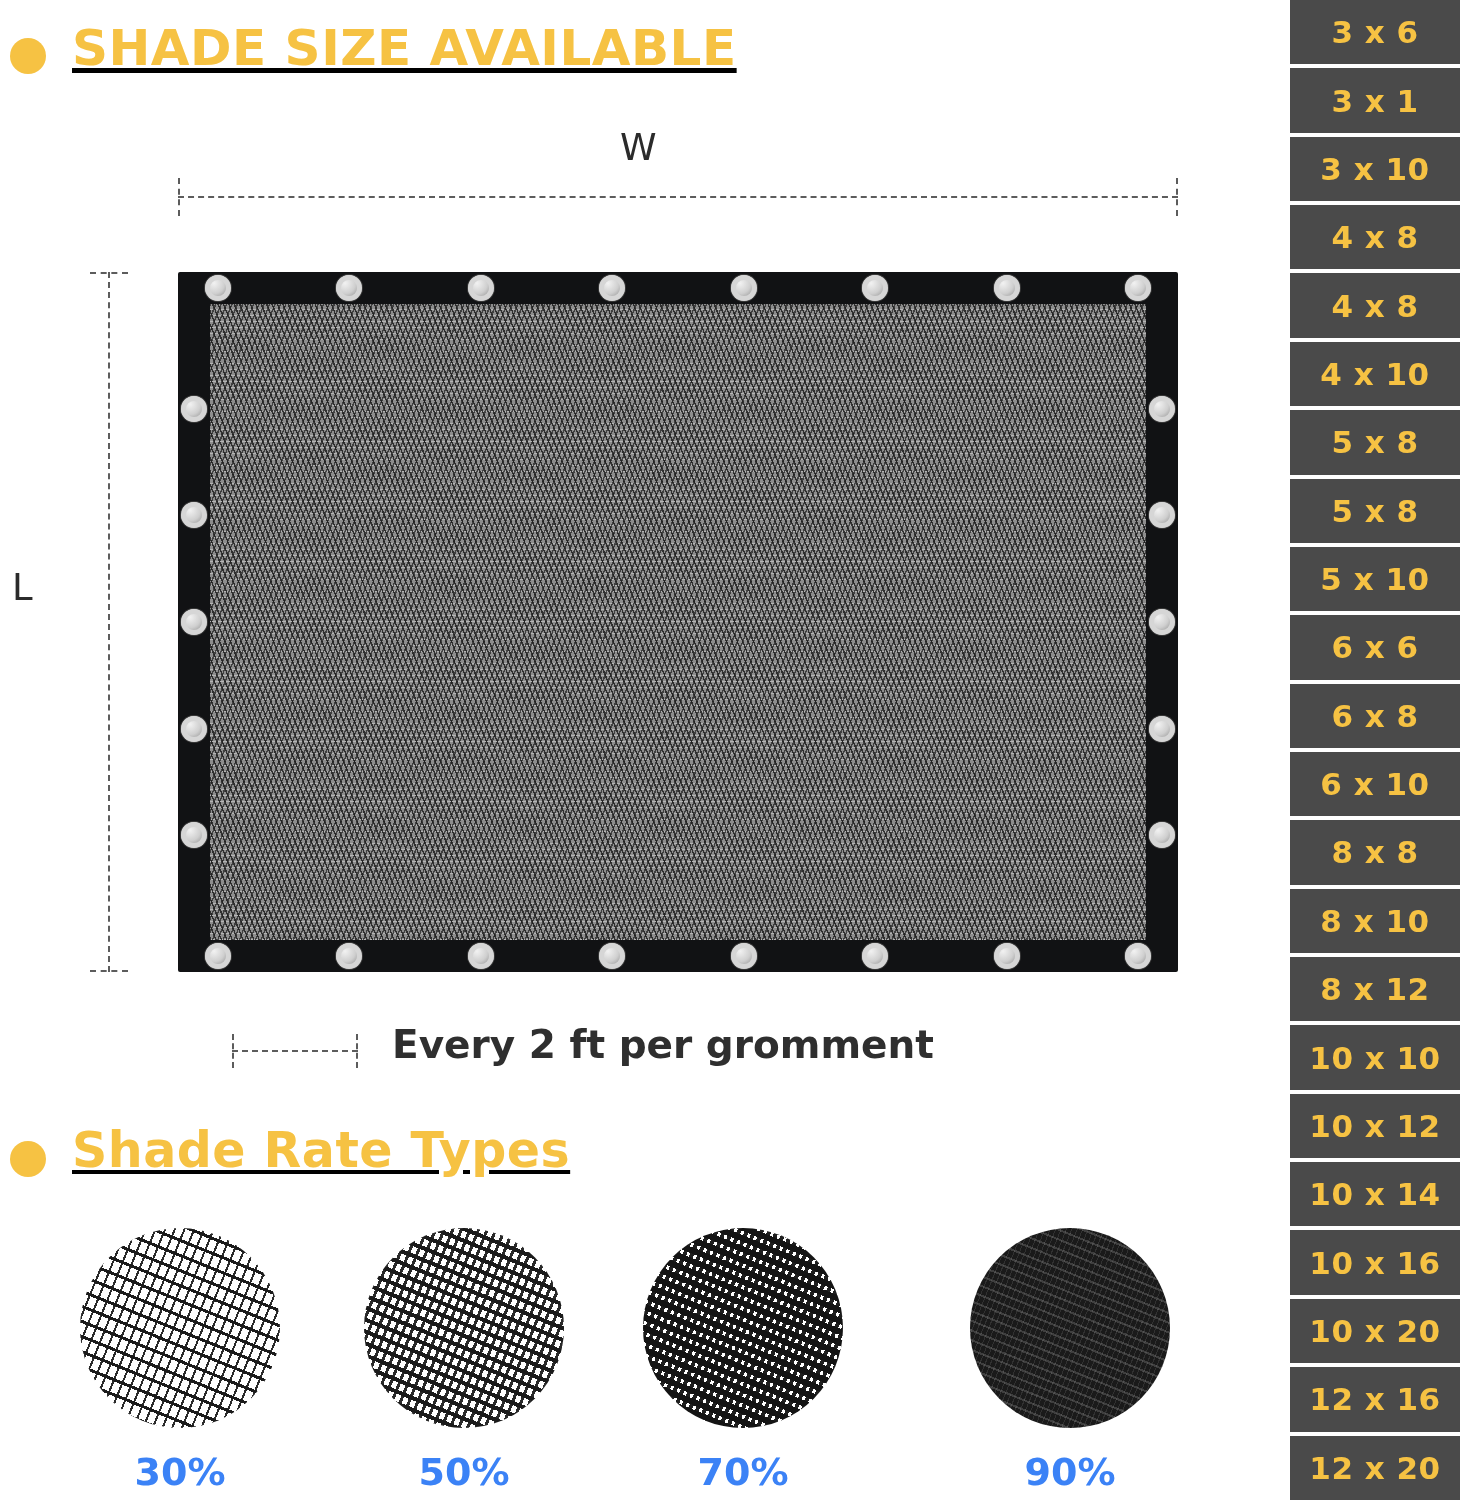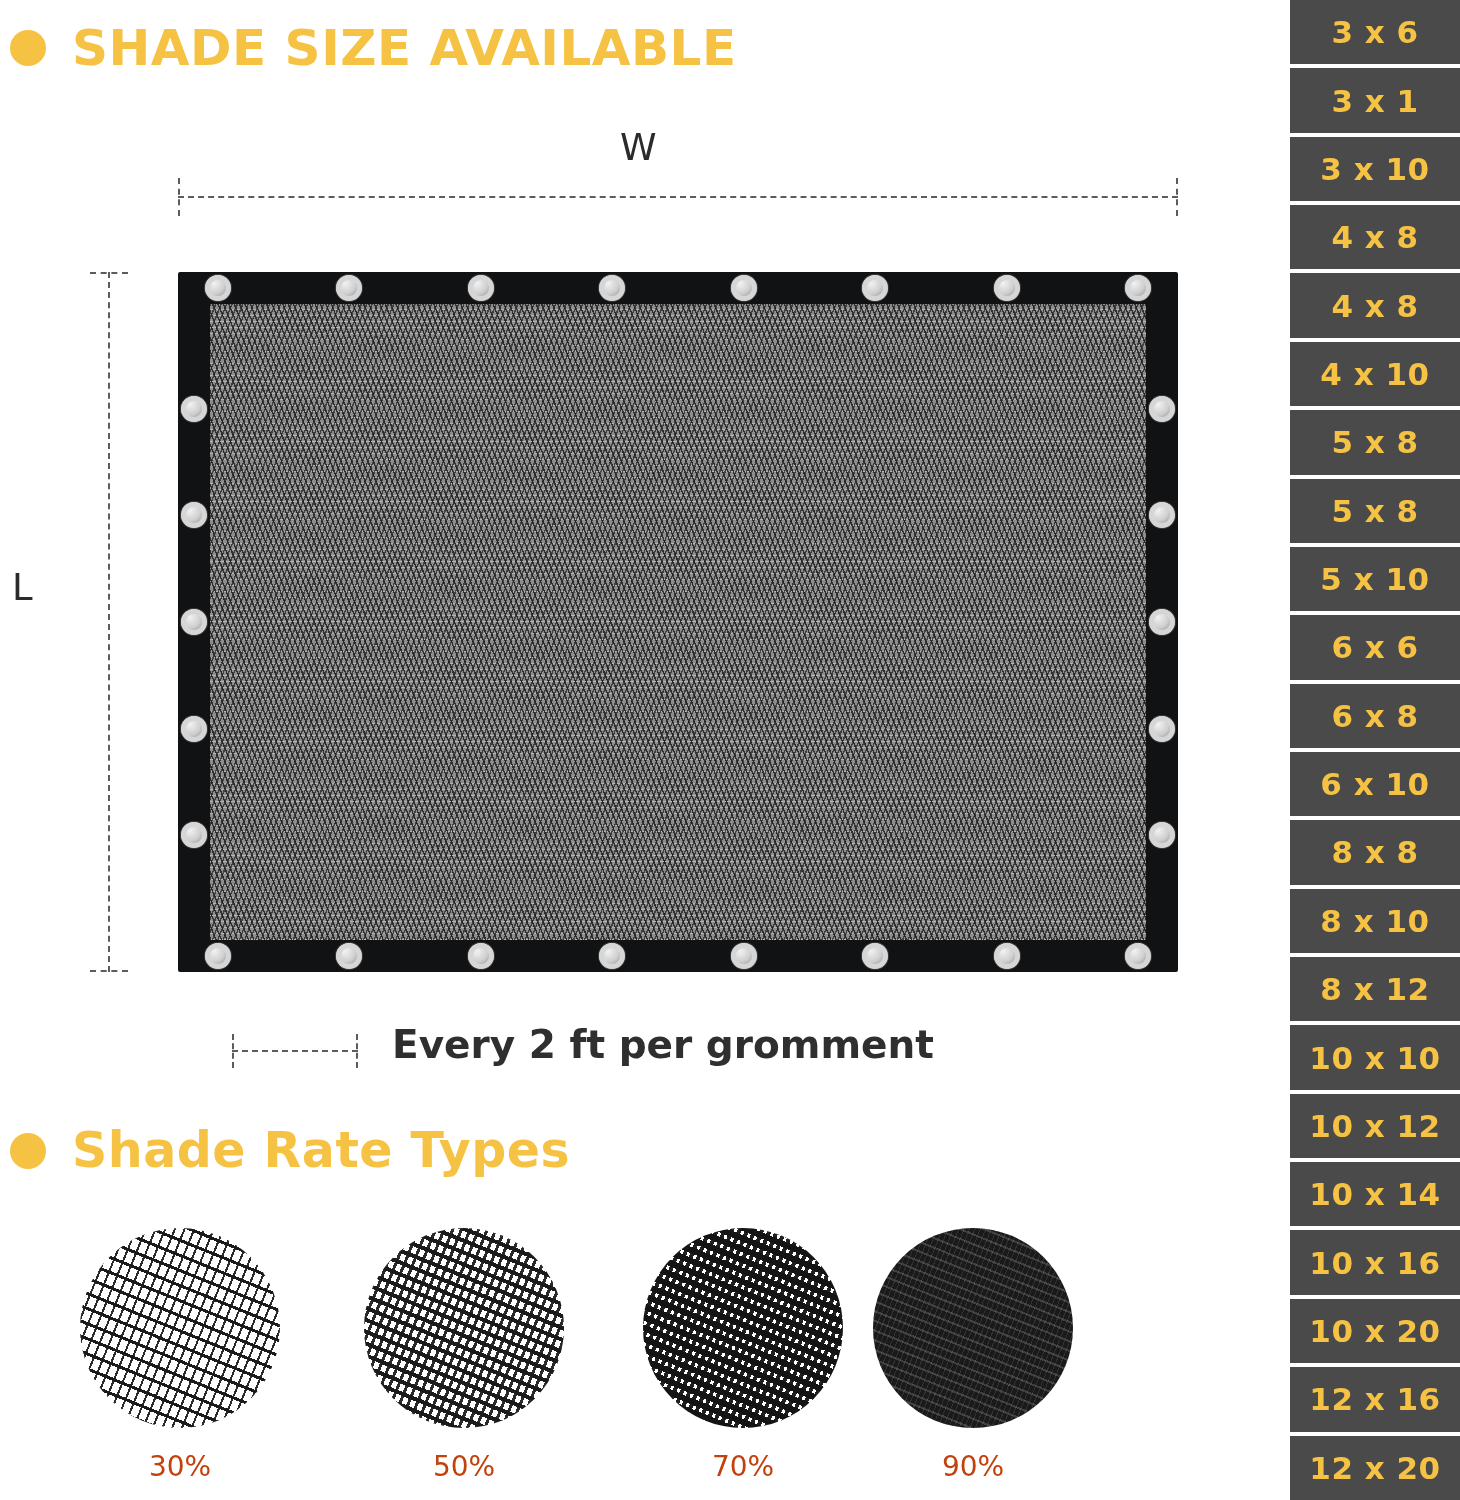--- a/index.html
+++ b/index.html
@@ -20,21 +20,22 @@
     position: absolute;
     left: 0; top: 0;
     width: 1290px;
     height: 1500px;
   }
 
   
   .section-head {
     position: absolute;
     display: flex;
-    align-items: center;
+    align-items: flex-end;
+    text-decoration: underline;
   }
   .bullet {
     width: 36px;
     height: 36px;
     border-radius: 50%;
     background: #f6c243;
     flex: none;
   }
   .section-title {
     margin-left: 26px;
@@ -173,22 +174,23 @@
   }
   .swatch-circle {
     width: 200px;
     height: 200px;
     border-radius: 50%;
     background-color: #ffffff;
     overflow: hidden;
   }
   .swatch-label {
     margin-top: 22px;
-    font-size: 28px;
-    color: #c2410c;
+    font-size: 38px;
+    color: #3b82f6;
+    font-weight: bold;
   }
   .s30 .swatch-circle {
     background-image:
       repeating-linear-gradient(22deg, #1b1b1b 0px, #1b1b1b 3px, rgba(255,255,255,0) 3px, rgba(255,255,255,0) 14px),
       repeating-linear-gradient(-68deg, #2a2a2a 0px, #2a2a2a 2px, rgba(255,255,255,0) 2px, rgba(255,255,255,0) 9px);
   }
   .s50 .swatch-circle {
     background-image:
       repeating-linear-gradient(22deg, #1b1b1b 0px, #1b1b1b 4px, rgba(255,255,255,0) 4px, rgba(255,255,255,0) 11px),
       repeating-linear-gradient(-68deg, #2a2a2a 0px, #2a2a2a 3px, rgba(255,255,255,0) 3px, rgba(255,255,255,0) 8px);
@@ -299,21 +301,21 @@
         <div class="swatch-label">30%</div>
       </div>
       <div class="swatch s50" style="left: 304px;">
         <div class="swatch-circle"></div>
         <div class="swatch-label">50%</div>
       </div>
       <div class="swatch s70" style="left: 583px;">
         <div class="swatch-circle"></div>
         <div class="swatch-label">70%</div>
       </div>
-      <div class="swatch s90" style="left: 813px;">
+      <div class="swatch s90" style="left: 910px;">
         <div class="swatch-circle"></div>
         <div class="swatch-label">90%</div>
       </div>
     </div>
 
 </div>
 
 <div id="size-list">
     <div class="size-chip">3 x 6</div>
     <div class="size-chip">3 x 1</div>

